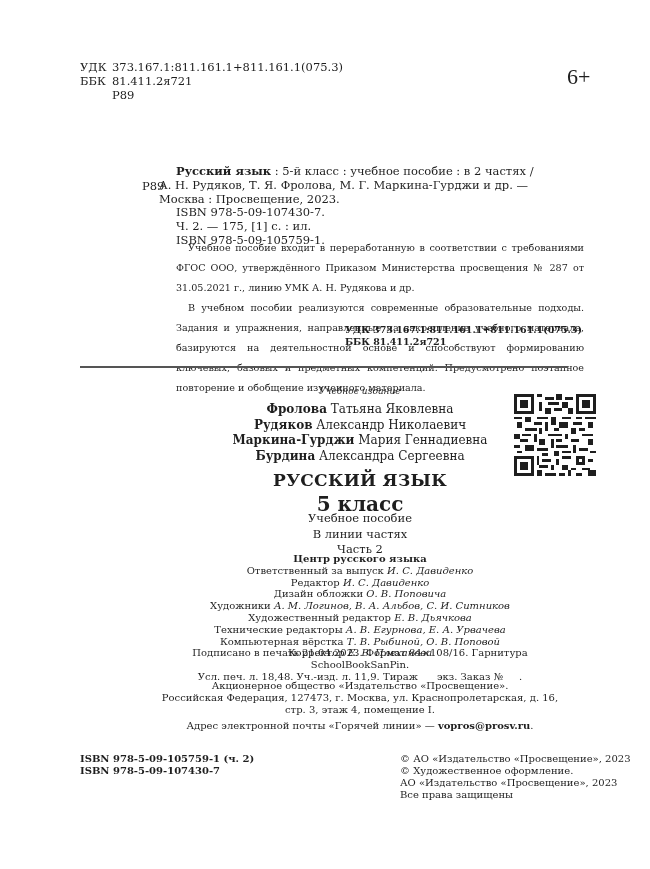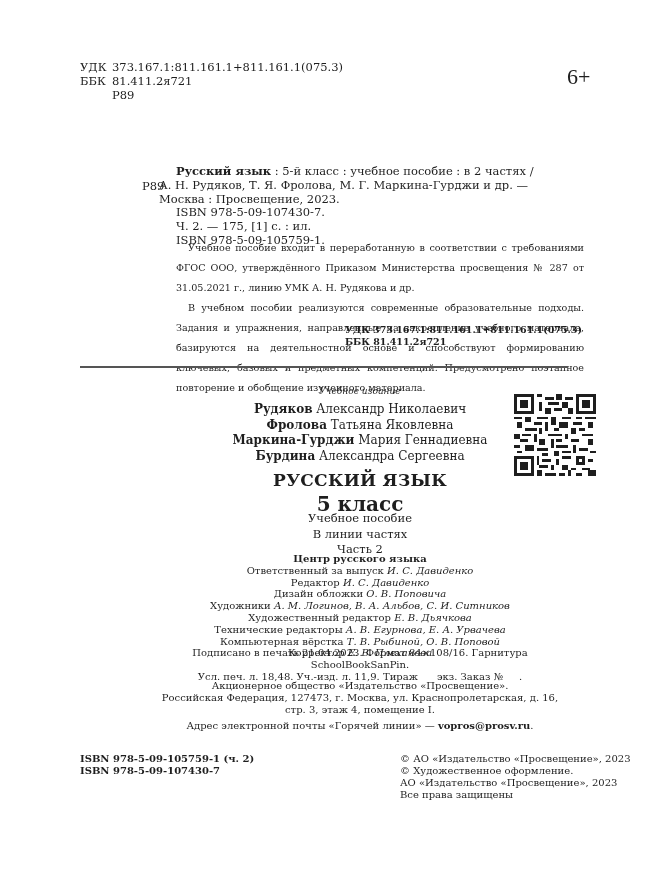--- a/index.html
+++ b/index.html
@@ -84,22 +84,22 @@
 
 <div class="abs udk-bottom">
   <div>УДК 373.167.1:811.161.1+811.161.1(075.3)</div>
   <div>ББК 81.411.2я721</div>
 </div>
 
 <div class="abs rule"></div>
 
 <div class="abs center-col edition-type">Учебное издание</div>
 <div class="abs center-col authors">
+  <div><b>Фролова</b><span> Татьяна Яковлевна</span></div>
   <div><b>Рудяков</b><span> Александр Николаевич</span></div>
-  <div><b>Фролова</b><span> Татьяна Яковлевна</span></div>
   <div><b>Маркина-Гурджи</b><span> Мария Геннадиевна</span></div>
   <div><b>Бурдина</b><span> Александра Сергеевна</span></div>
 </div>
 
 <svg class="abs qr" viewBox="0 0 29 29" shape-rendering="crispEdges">
   <rect width="29" height="29" fill="#fff"></rect>
   <g fill="#1e1e1e">
     <rect x="0" y="0" width="7" height="7"></rect>
       <rect x="1" y="1" width="5" height="5" fill="#fff"></rect>
       <rect x="2" y="2" width="3" height="3"></rect>

